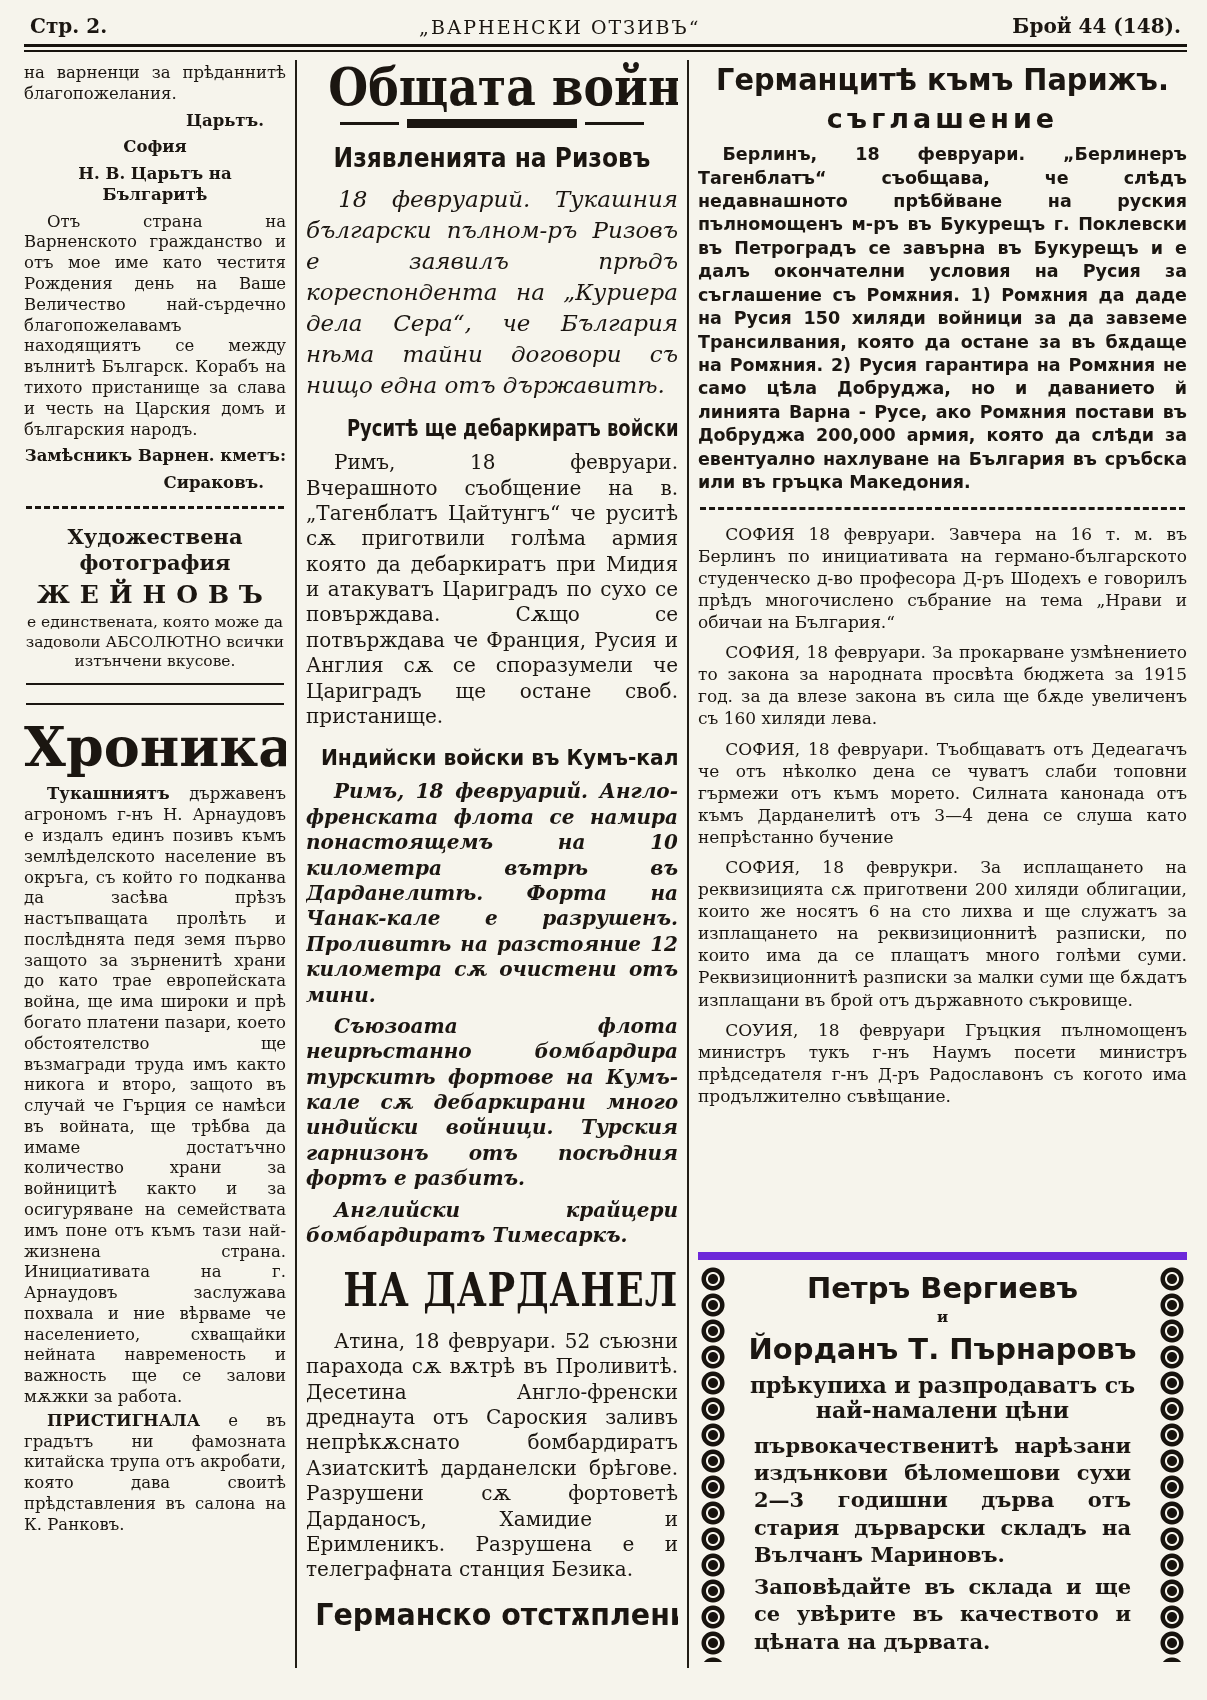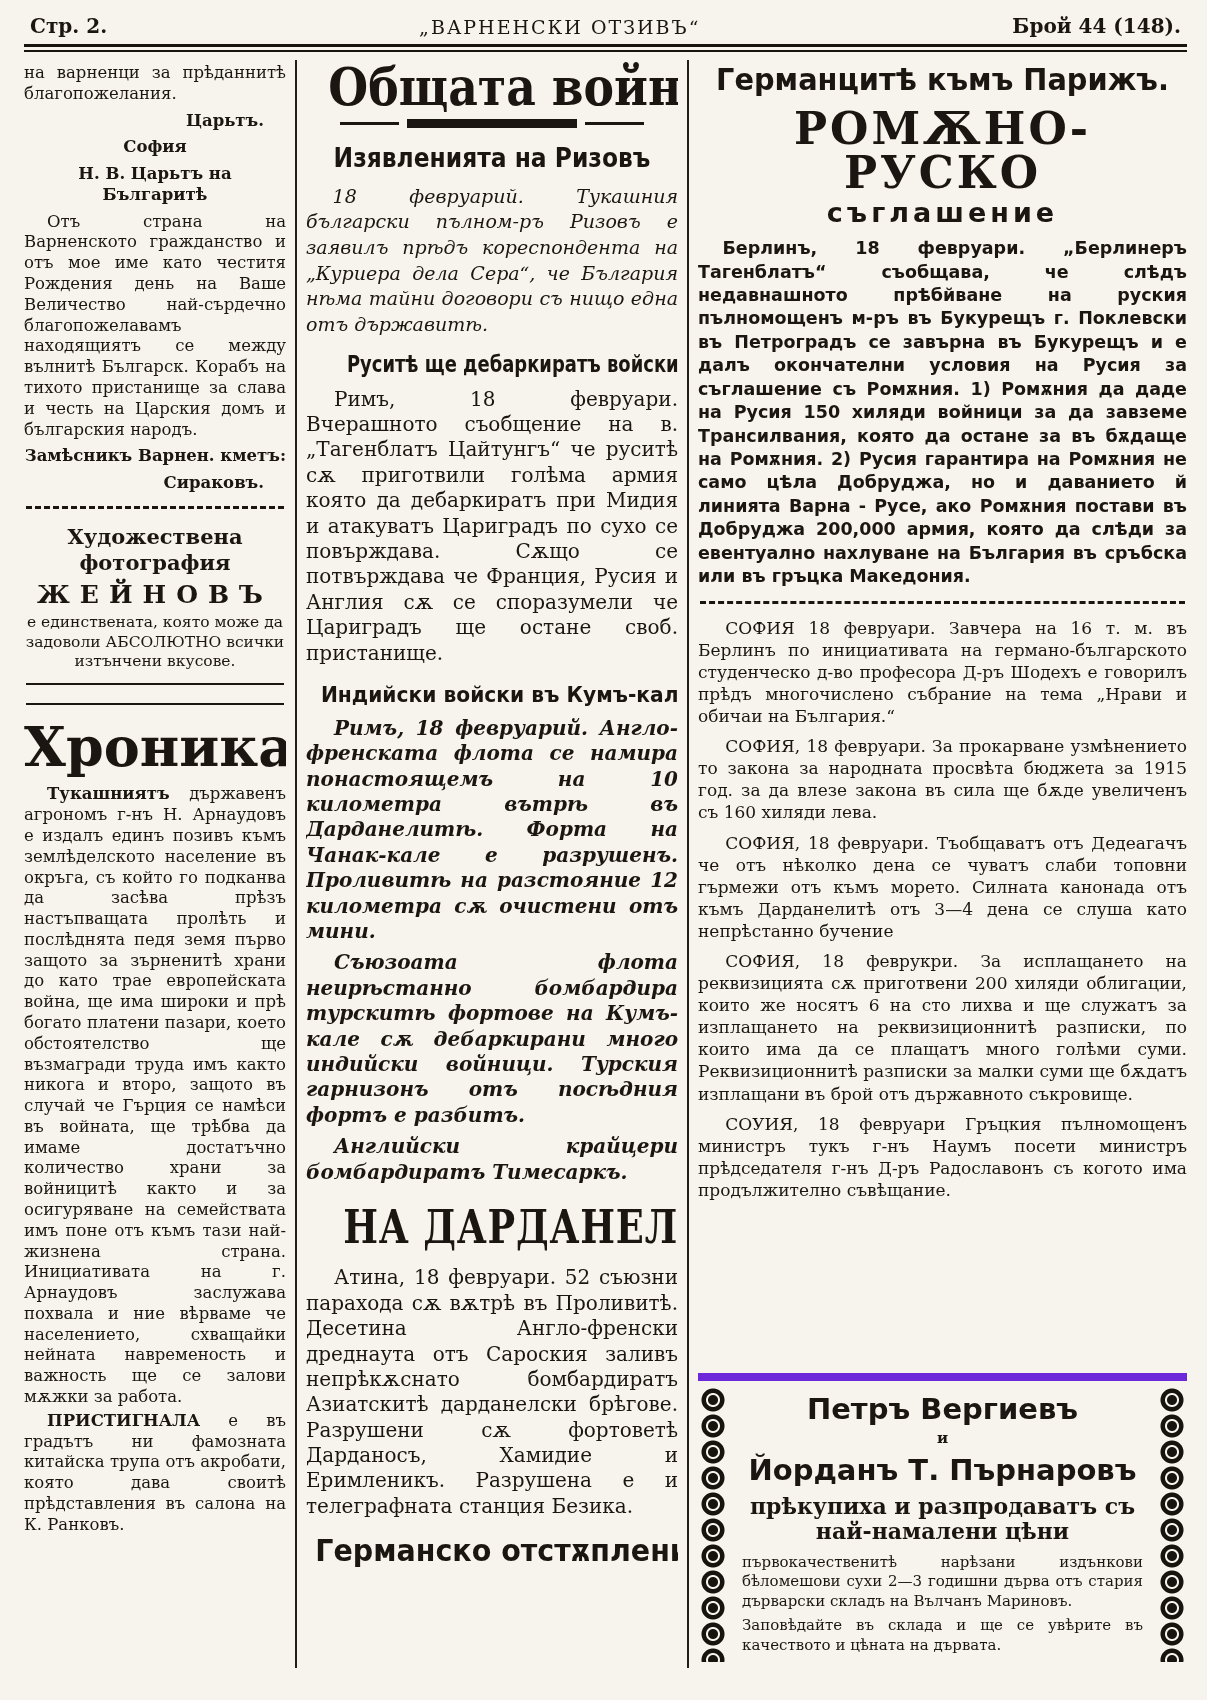--- a/index.html
+++ b/index.html
@@ -38,21 +38,21 @@
   .photo-ad-body{font-size:15.5px;text-align:center;line-height:1.25;}
   .jupiter{font-size:15.5px;line-height:1.3;letter-spacing:1px;}
   .jupiter .name{font-size:27px;font-weight:bold;letter-spacing:0;}
   .chronicle-title{font-size:54px;font-weight:bold;text-align:center;margin:6px 0 10px;line-height:1;}
   
   .war-title{font-size:52px;font-weight:bold;line-height:1.05;margin:0;transform:scaleX(.88);}
   .deco-rule{display:flex;align-items:center;margin:4px 34px 12px;}
   .deco-rule .wing{flex:1;height:3px;background:#1b1611;}
   .deco-rule .bar{width:170px;height:9px;background:#1b1611;margin:0 8px;}
   .rizov-title{font-size:26px;font-weight:bold;margin:2px 0 6px;transform:scaleX(.9);}
-  .rizov-body{font-style:italic;font-size:19px;line-height:1.35;}
+  .rizov-body{font-style:italic;font-size:23px;line-height:1.35;}
   .midia-title{font-size:23px;font-weight:bold;margin:10px 0 4px;transform:scaleX(.78);}
   .kumkale-title{font-size:22px;font-weight:bold;margin:12px 0 4px;transform:scaleX(.92);}
   .kumkale-body{font-style:italic;font-weight:600;}
   .dardanelles-title{font-size:46px;font-weight:bold;margin:10px 0 6px;transform:scaleX(.8);letter-spacing:1px;}
   .retreat-title{font-size:30px;font-weight:bold;margin:10px 0 2px;transform:scaleX(.95);}
   .retreat-body{font-size:17px;font-weight:bold;line-height:1.35;}
   
   .paris-title{font-size:30px;font-weight:bold;margin:0 0 2px;transform:scaleX(.96);}
   .romano-title{font-size:44px;font-weight:bold;text-align:center;letter-spacing:3px;margin:6px 0 0;line-height:1;}
   .romano-sub{font-size:27px;font-weight:bold;text-align:center;letter-spacing:4px;margin:0 0 4px;}
@@ -64,21 +64,21 @@
     flex:0 0 26px;margin:2px 2px 6px;
     background-image:
       radial-gradient(circle at 13px 13px, #17130e 4.5px, transparent 5.5px),
       radial-gradient(circle at 13px 13px, transparent 6.5px, #17130e 7.5px, #17130e 11px, transparent 12px);
     background-size:26px 26px;background-repeat:repeat-y;
   }
   .wood-body{flex:1;padding:2px 10px 8px;}
   .wood-name{font-size:29px;font-weight:bold;text-align:center;margin:4px 0 0;}
   .wood-and{font-size:15px;font-weight:bold;text-align:center;margin:0;}
   .wood-slogan{font-size:22px;font-weight:bold;text-align:center;line-height:1.15;margin:4px 0 8px;}
-  .wood-p{font-size:15px;line-height:1.3;margin:5px 4px;}
+  .wood-p{font-size:21px;line-height:1.3;margin:5px 16px;font-weight:bold;}
 </style>
 </head>
 <body>
 
 <div class="page">
 
   <div class="head-row">
     <span class="head-page">Стр. 2.</span>
     <span class="head-title">„ВАРНЕНСКИ ОТЗИВЪ“</span>
     <span class="head-issue">Брой 44 (148).</span>
@@ -143,21 +143,20 @@
 
       <div class="retreat-title sans condensed">Германско отстѫпление</div>
 
     </div>
 
     <div class="vsep"></div>
 
     <div class="col col-right">
       <div class="paris-title sans condensed">Германцитѣ къмъ Парижъ.</div>
 
-      <div class="romano-title">РОМѪНО-РУСКО</div>
       <div class="romano-sub sans">съглашение</div>
       <p class="romano-body sans indent">Берлинъ, 18 февруари. „Берлинеръ Тагенблатъ“ съобщава, че слѣдъ недавнашното прѣбйване на руския пълномощенъ м-ръ въ Букурещъ г. Поклевски въ Петроградъ се завърна въ Букурещъ и е далъ окончателни условия на Русия за съглашение съ Ромѫния. 1) Ромѫния да даде на Русия 150 хиляди войници за да завземе Трансилвания, която да остане за въ бѫдаще на Ромѫния. 2) Русия гарантира на Ромѫния не само цѣла Добруджа, но и даванието й линията Варна - Русе, ако Ромѫния постави въ Добруджа 200,000 армия, която да слѣди за евентуално нахлуване на България въ сръбска или въ гръцка Македония.</p>
 
       <hr class="hr-dash">
 
       <p class="telegram">СОФИЯ 18 февруари. Завчера на 16 т. м. въ Берлинъ по инициативата на германо-българското студенческо д-во професора Д-ръ Шодехъ е говорилъ прѣдъ многочислено събрание на тема „Нрави и обичаи на България.“</p>
       <p class="telegram">СОФИЯ, 18 февруари. За прокарване узмѣнението то закона за народната просвѣта бюджета за 1915 год. за да влезе закона въ сила ще бѫде увеличенъ съ 160 хиляди лева.</p>
       <p class="telegram">СОФИЯ, 18 февруари. Тъобщаватъ отъ Дедеагачъ че отъ нѣколко дена се чуватъ слаби топовни гърмежи отъ къмъ морето. Силната канонада отъ къмъ Дарданелитѣ отъ 3—4 дена се слуша като непрѣстанно бучение</p>
       <p class="telegram">СОФИЯ, 18 феврукри. За исплащането на реквизицията сѫ приготвени 200 хиляди облигации, които же носятъ 6 на сто лихва и ще служатъ за изплащането на реквизиционнитѣ разписки, по които има да се плащатъ много голѣми суми. Реквизиционнитѣ разписки за малки суми ще бѫдатъ изплащани въ брой отъ държавното съкровище.</p>
       <p class="telegram">СОУИЯ, 18 февруари Гръцкия пълномощенъ министръ тукъ г-нъ Наумъ посети министръ прѣдседателя г-нъ Д-ръ Радославонъ съ когото има продължително съвѣщание.</p>

